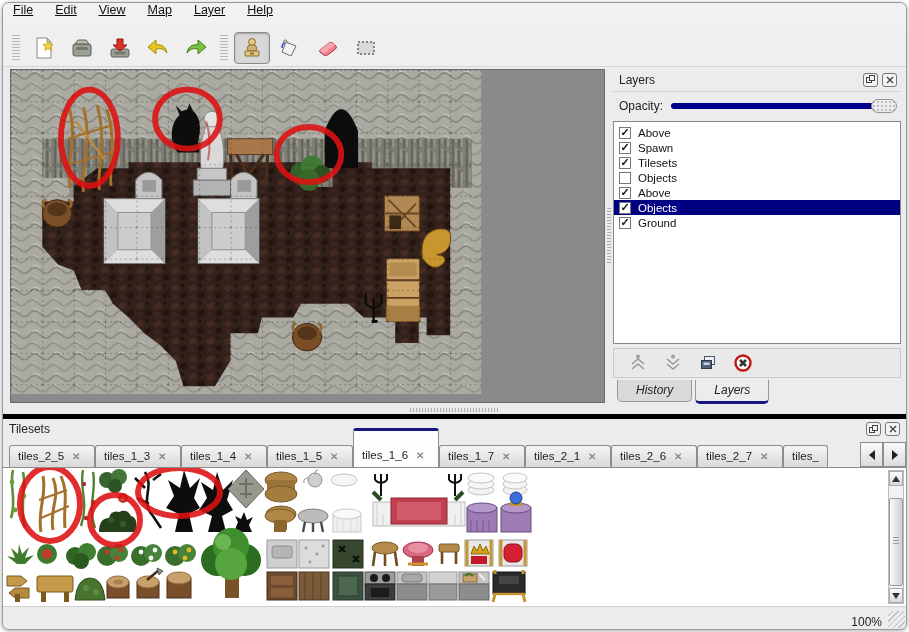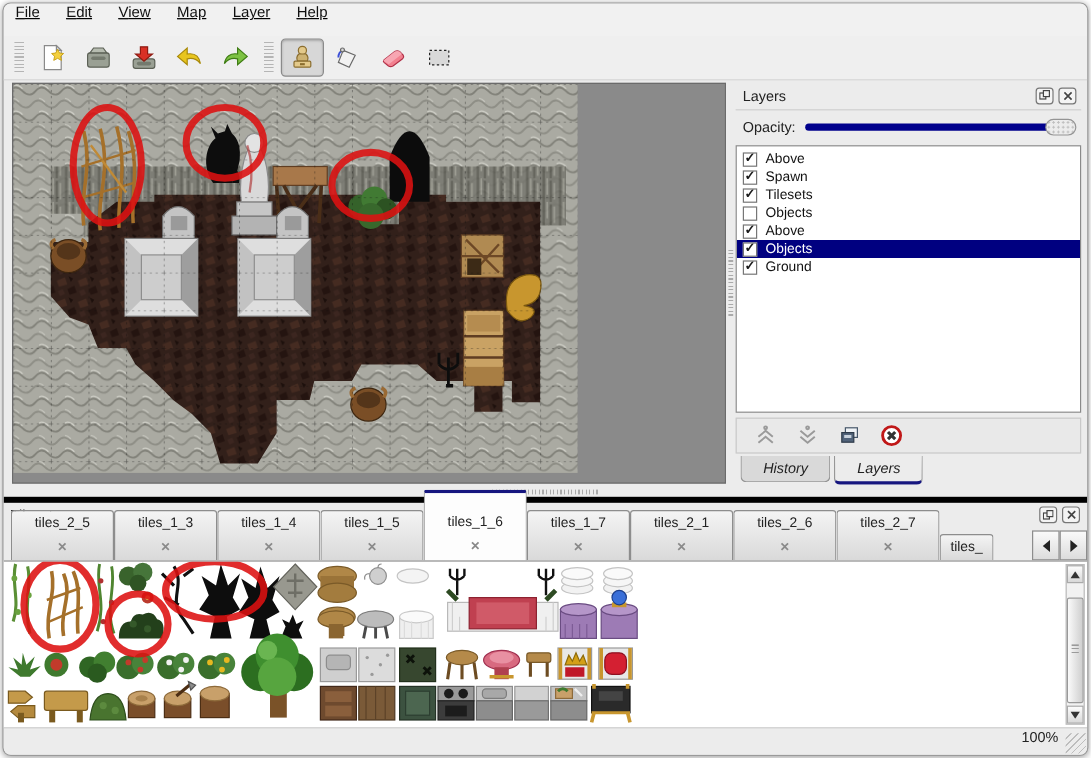--- a/index.html
+++ b/index.html
@@ -53,40 +53,40 @@
   .hsplit{height:9px;display:flex;align-items:center;justify-content:center;}
   .grip-h{height:4px;width:90px;background:repeating-linear-gradient(90deg,#aaa 0 1px,transparent 1px 3px);}
   
   .tilesets{height:192px;display:flex;flex-direction:column;border-top:5px solid #000000;background:#ececec;}
   .ts-title{height:20px;display:flex;align-items:center;justify-content:space-between;padding:0 6px;}
   .ts-title .ttl{font-size:12px;color:#222;}
   .ts-tabs-row{height:28px;display:flex;align-items:flex-end;padding-left:6px;}
   .ts-tabs{display:flex;flex:1;overflow:hidden;align-items:flex-end;}
   .tstab{display:flex;align-items:center;gap:8px;justify-content:flex-start;min-width:86px;padding:4px 8px 5px;
          font-size:11.5px;color:#222;border:1px solid #8d8d8d;border-bottom:none;border-radius:3px 3px 0 0;
-         background:linear-gradient(#f4f4f4,#d9d9d9);white-space:nowrap;flex-direction:column;}
+         background:linear-gradient(#f4f4f4,#d9d9d9);white-space:nowrap;}
   .tstab .tsx{color:#8a8a8a;font-size:10px;font-weight:bold;}
   .tstab.active{background:#fdfdfd;border-top:3px solid #16167f;padding-top:18px;padding-bottom:7px;margin-bottom:-1px;}
   .tstab.truncated{min-width:0;max-width:58px;overflow:hidden;}
   .ts-scroll{width:23px;height:25px;border:1px solid #8d8d8d;background:linear-gradient(#fafafa,#dcdcdc);
              font-size:10px;color:#111;padding:0;display:flex;align-items:center;justify-content:center;}
   .ts-body{flex:1;position:relative;background:#fff;border-top:1px solid #8d8d8d;overflow:hidden;}
   .ts-body svg{display:block;}
   
   .vscroll{position:absolute;top:2px;right:2px;bottom:2px;width:16px;display:flex;flex-direction:column;
            border:1px solid #bbb;background:#f2f2f2;}
   .sb-btn{height:15px;display:flex;align-items:center;justify-content:center;font-size:8px;color:#444;
           background:linear-gradient(#fcfcfc,#d9d9d9);border:1px solid #aaa;margin:0;}
   .sb-track{flex:1;position:relative;}
   .sb-thumb{position:absolute;left:0;right:0;top:12px;height:88px;border:1px solid #999;border-radius:2px;
             background:linear-gradient(90deg,#fafafa,#cfcfcf);}
   .sb-thumb:after{content:"";position:absolute;left:3px;right:3px;top:38px;height:8px;
             background:repeating-linear-gradient(180deg,#9a9a9a 0 1px,transparent 1px 3px);}
   
-  .statusbar{height:23px;display:flex;align-items:flex-start;justify-content:flex-end;gap:8px;
+  .statusbar{height:23px;display:flex;align-items:flex-end;justify-content:flex-end;gap:8px;
              border-top:1px solid #cfcfcf;background:#ececec;padding-right:2px;position:relative;}
   .zoom-text{font-size:12px;color:#222;margin-right:22px;}
   .resize-grip{position:absolute;right:1px;bottom:1px;width:17px;height:17px;border-bottom-right-radius:6px;
                background:repeating-linear-gradient(135deg,transparent 0 3px,#bdbdbd 3px 4px);}
 </style>
 </head>
 <body>
 
 <div class="window">
 

